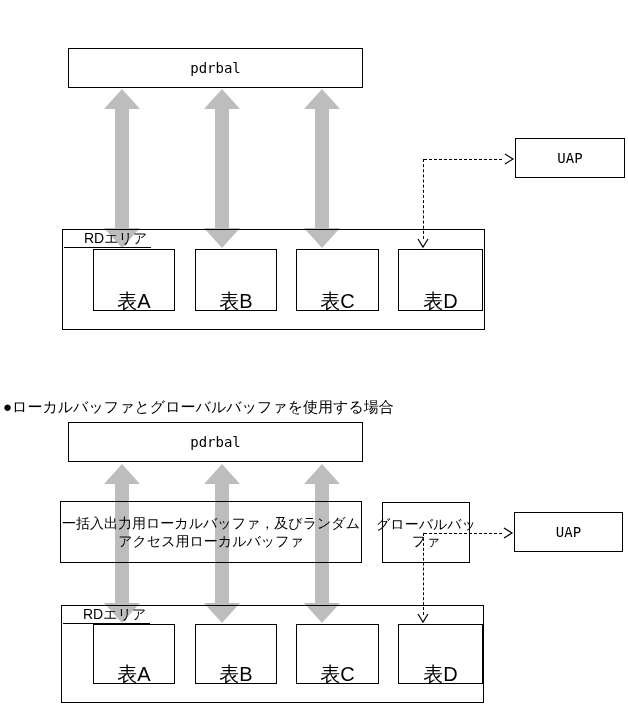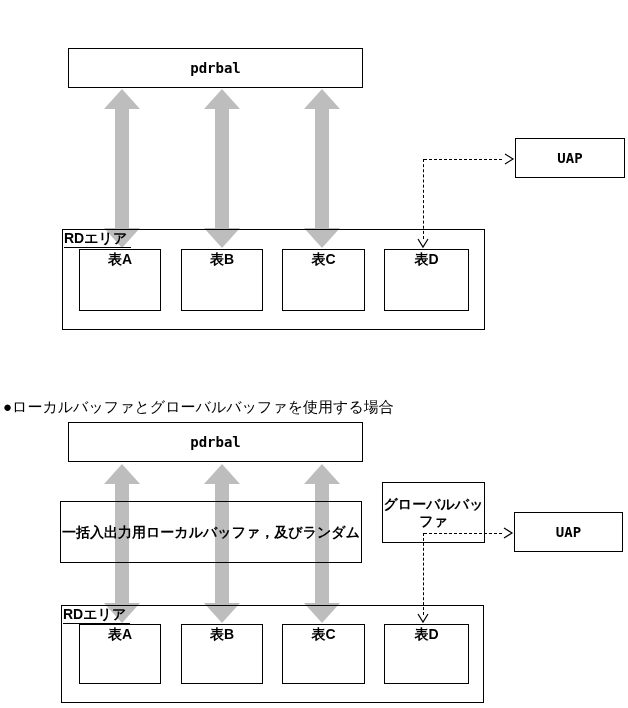--- a/index.html
+++ b/index.html
@@ -22,21 +22,20 @@
     font-size: 15px; line-height: 17px; white-space: nowrap;
   }
   .box {
     position: absolute;
     border: 1px solid var(--line);
     background: transparent;
     display: flex; flex-direction: column;
     align-items: center; justify-content: center;
     font-size: 14px; line-height: 18px; text-align: center;
     white-space: nowrap;
-    font-weight: bold;
   }
   .mono { font-family: "DejaVu Sans Mono", "Liberation Mono", monospace; }
 
   
   .varrow {
     position: absolute; width: 36px;
     display: flex; flex-direction: column; align-items: center;
   }
   .ah { width: 0; height: 0; flex: 0 0 auto; }
   .ah.up   { border-left: 18px solid transparent; border-right: 18px solid transparent; border-bottom: 20px solid var(--arrow); }
@@ -44,29 +43,29 @@
   .shaft { width: 14px; flex: 1 1 auto; background: var(--arrow); }
 
   
   .dash-h { position: absolute; height: 0; border-top: 1px dashed var(--line); }
   .dash-v { position: absolute; width: 0; border-left: 1px dashed var(--line); }
   .chev { position: absolute; width: 12px; height: 12px; }
 
   
   .rd-label {
     position: absolute; left: 1px; top: 1px;
-    padding: 0 4px 1px 0;
+    padding: 0 4px 1px 20px;
     border-bottom: 1px solid var(--line);
     font-size: 14px; line-height: 15px; white-space: nowrap;
   }
   .tbl {
     position: absolute;
     border: 1px solid var(--line);
-    display: flex; align-items: flex-start; justify-content: center;
-    font-size: 14px; white-space: nowrap;
+    display: flex; align-items: flex-end; justify-content: center;
+    font-size: 20px; white-space: nowrap; margin-left: 14px;
   }
 </style>
 </head>
 <body>
 
 <div id="canvas">
 
 
   <div class="varrow" style="left:104px; top:89px; height:159px;">
     <div class="ah up"></div>
@@ -144,23 +143,24 @@
   <svg class="chev" style="left:417px; top:612px;" viewBox="0 0 12 12">
     <path d="M1 2 L6 10 L11 2" fill="none" stroke="#000" stroke-width="1.2"></path>
   </svg>
 
   <div class="box mono" style="left:68px; top:422px; width:295px; height:40px;">
     <span>pdrbal</span>
   </div>
 
   <div class="box" style="left:60px; top:501px; width:302px; height:62px;">
     <div>一括入出力用ローカルバッファ，及びランダム</div>
+    <div>アクセス用ローカルバッファ</div>
   </div>
 
-  <div class="box" style="left:382px; top:482px; width:103px; height:61px; line-height:17px;">
+  <div class="box" style="left:382px; top:502px; width:88px; height:61px; line-height:17px;">
     <div>グローバルバッ</div>
     <div>ファ</div>
   </div>
 
   <div class="box mono" style="left:514px; top:512px; width:109px; height:40px;">
     <span>UAP</span>
   </div>
 
   <div class="box" style="left:61px; top:605px; width:423px; height:98px;">
     <div class="rd-label">RDエリア</div>

